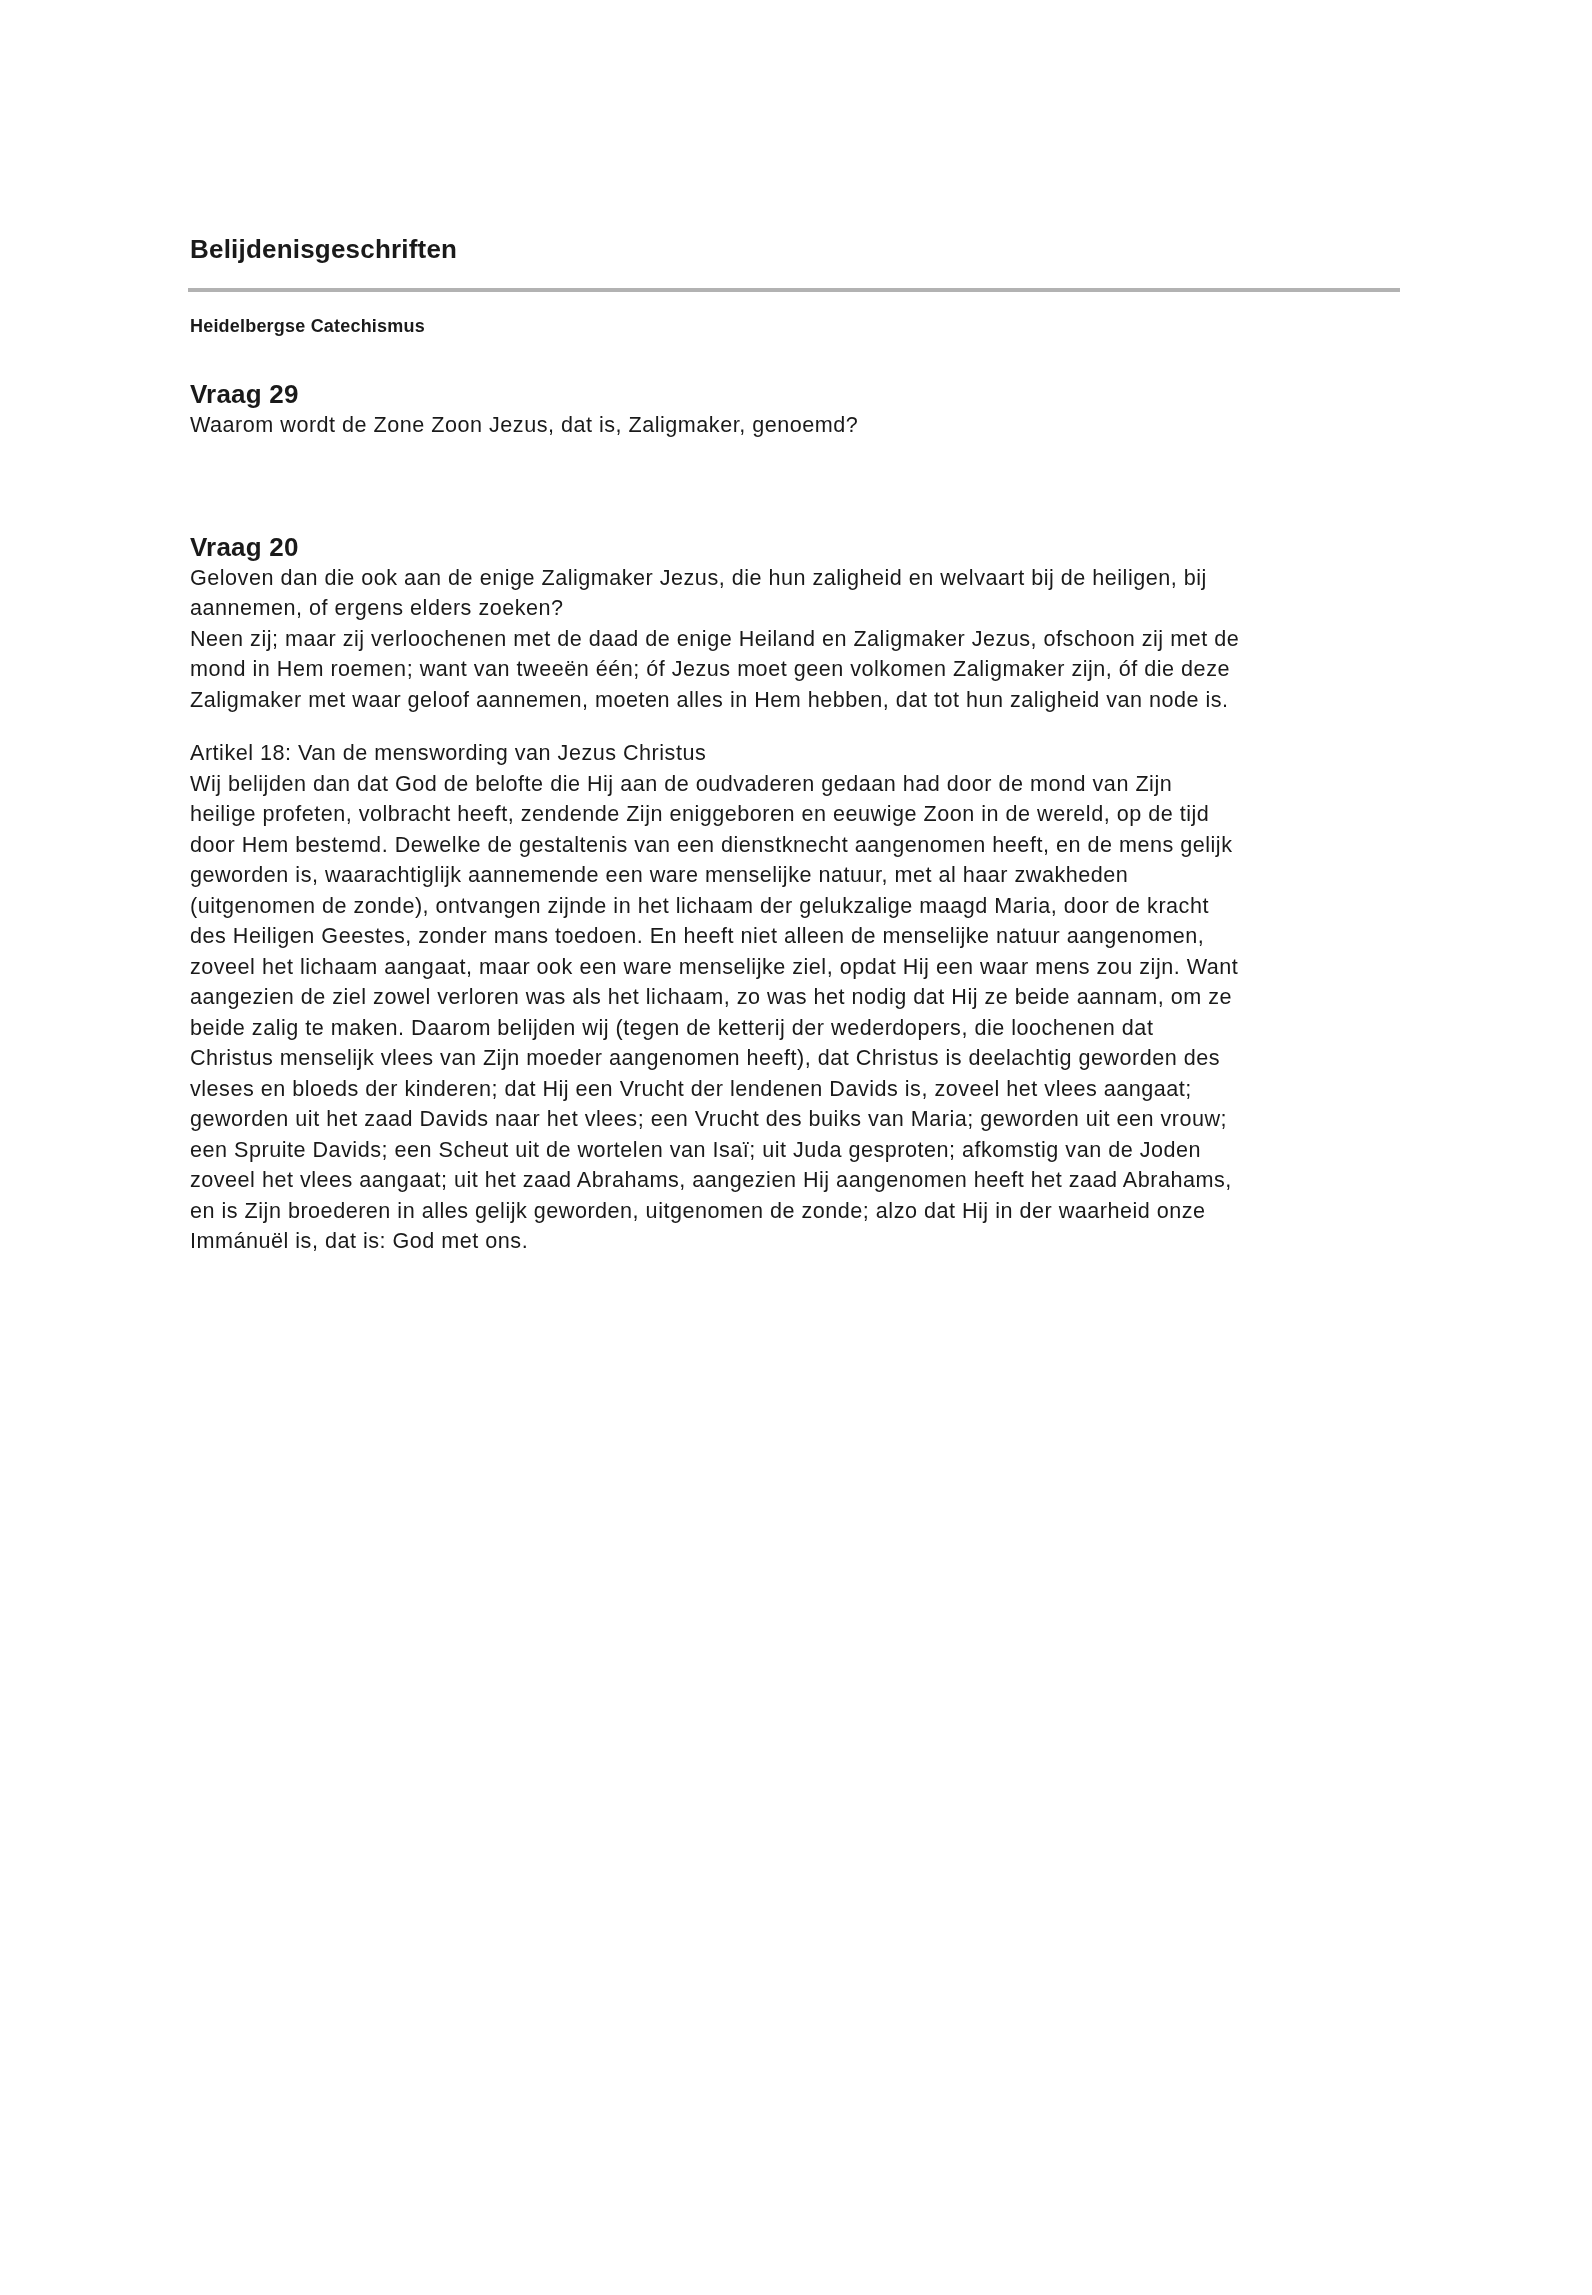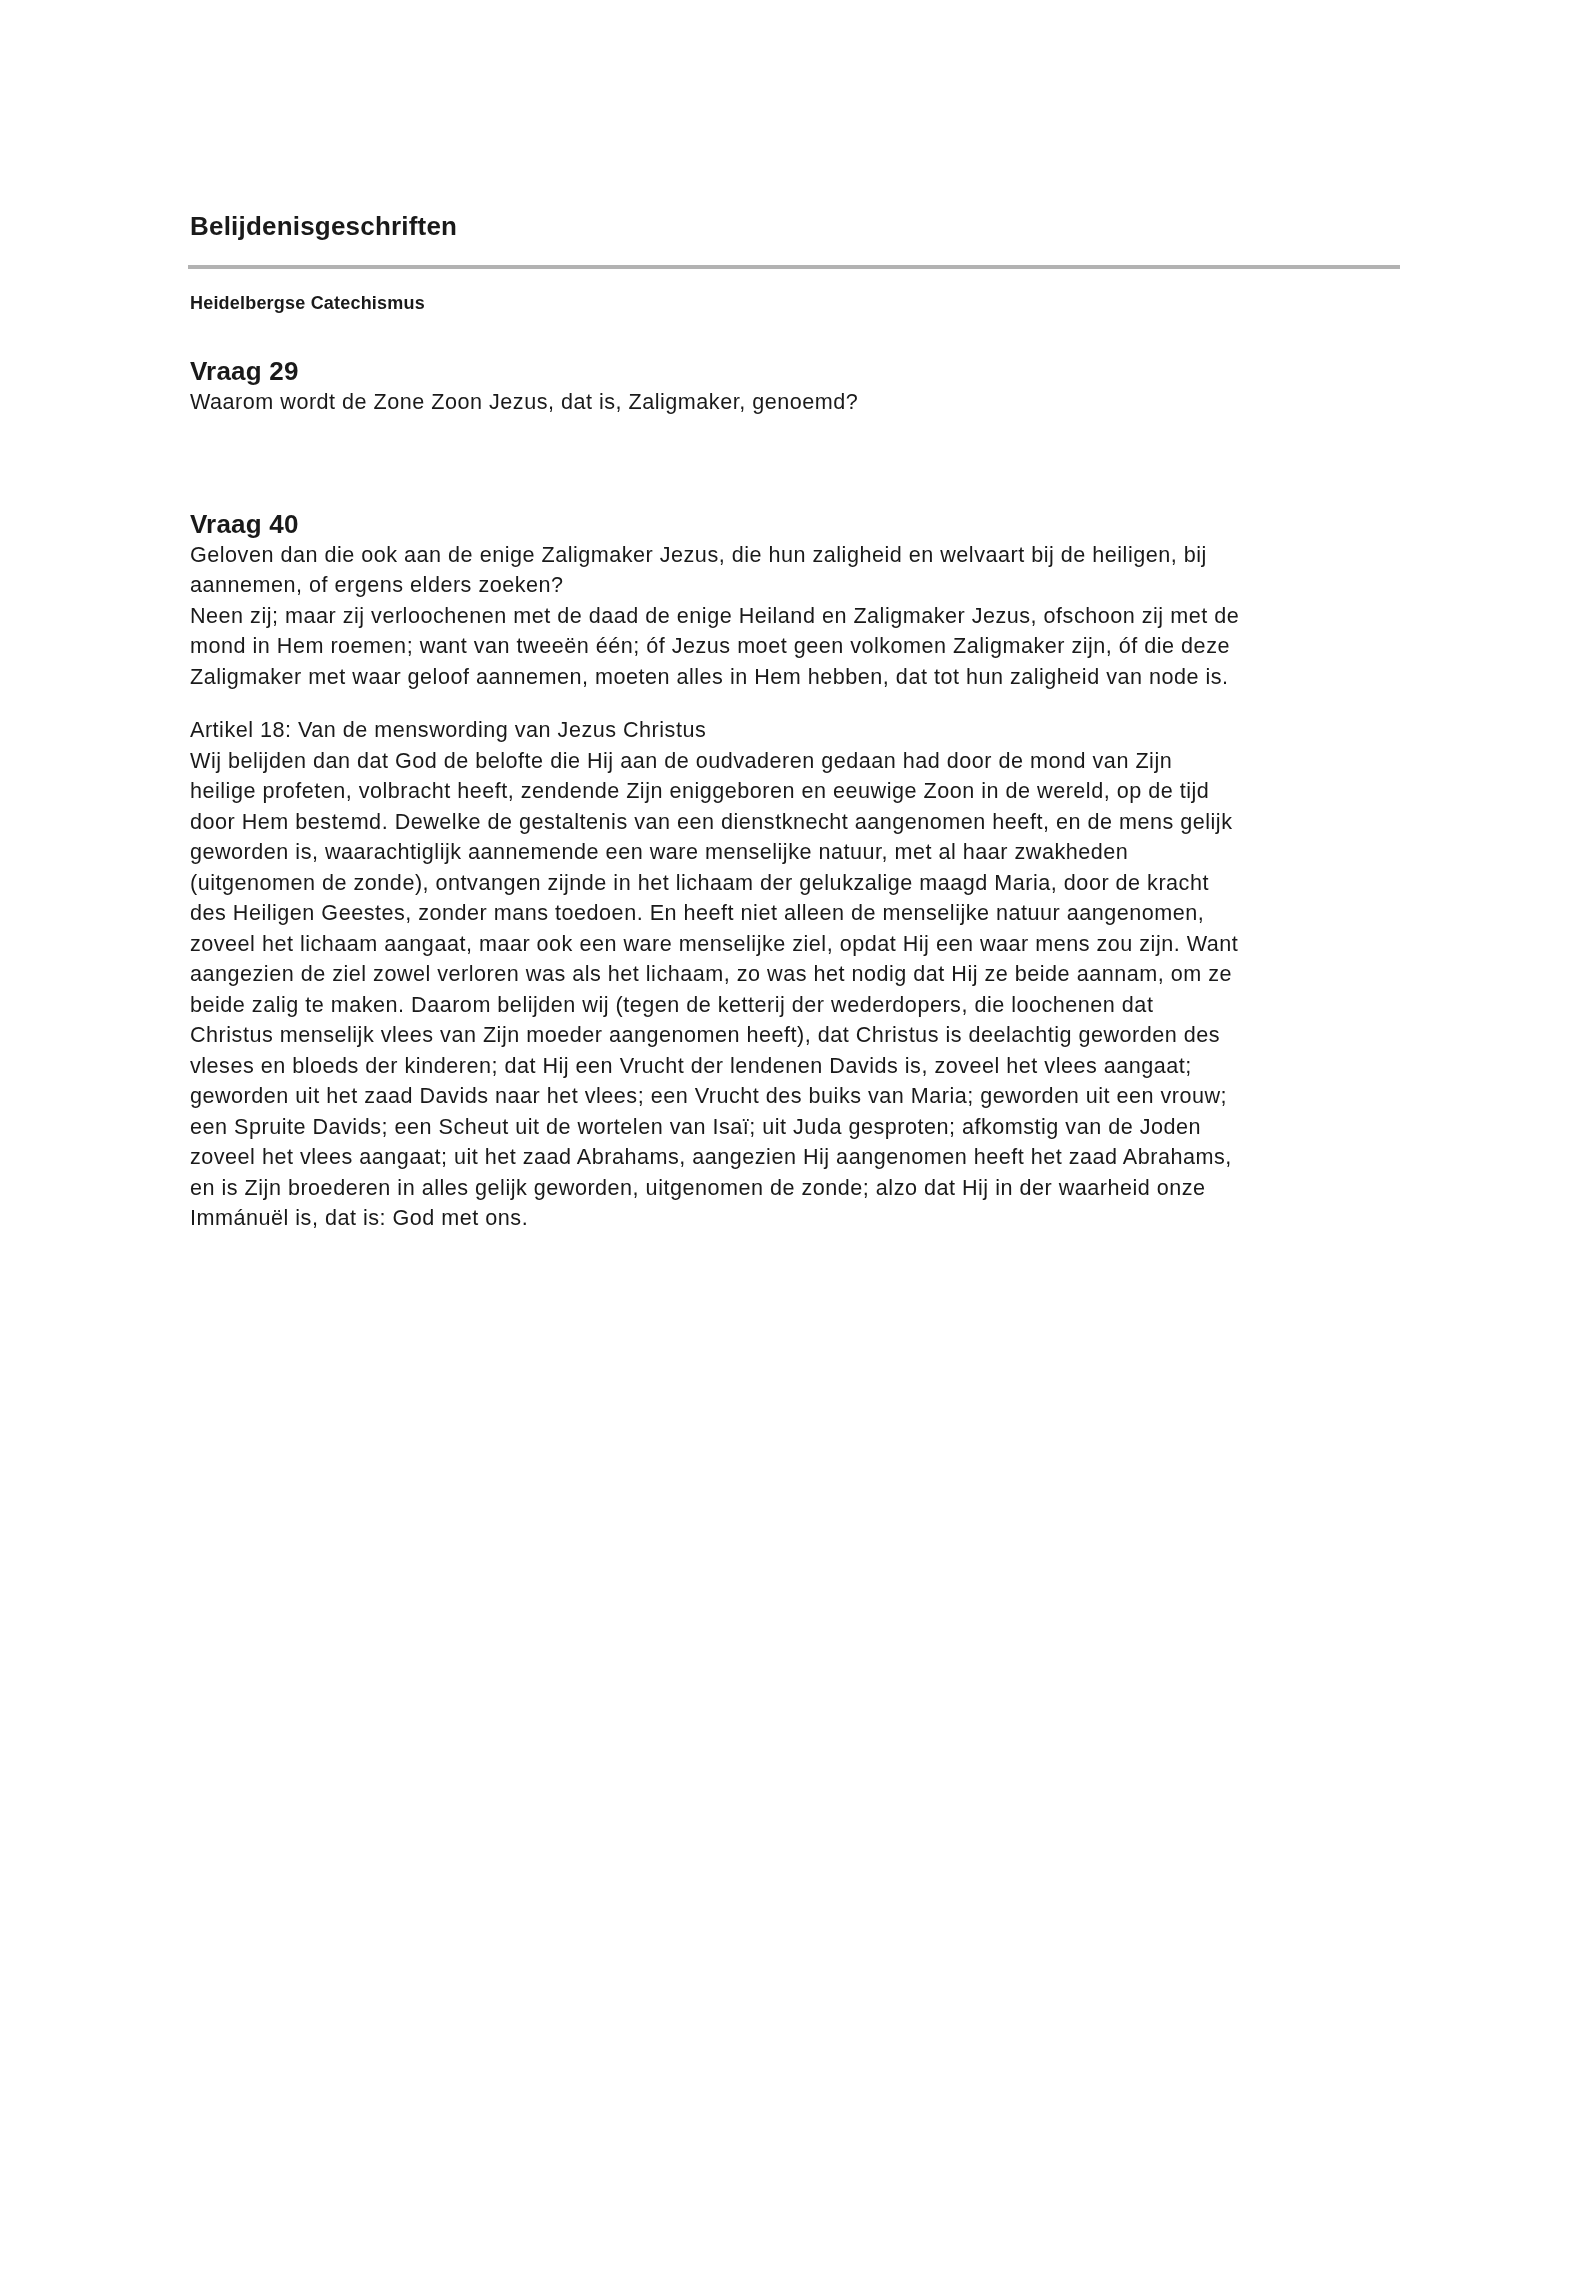--- a/index.html
+++ b/index.html
@@ -5,20 +5,21 @@
   * { margin:0; padding:0; box-sizing:border-box; }
   html,body { background:#ffffff; }
   .page {
     position:relative;
     width:1592px;
     height:2050px;
     background:#ffffff;
     overflow:hidden;
     font-family:"Liberation Sans", sans-serif;
     color:#1a1a1a;
+    margin-top:23px;
   }
   .doc-title {
     position:absolute;
     left:190px; top:211px;
     font-size:26px;
     font-weight:bold;
     letter-spacing:0.2px;
     white-space:pre-line;
   }
   .rule {
@@ -99,21 +100,21 @@
   <div class="rule"></div>
 
   <div class="h2">Heidelbergse Catechismus</div>
 
   <section class="block" style="top:356px">
     <div class="bh">Vraag 29</div>
     <div class="body">Waarom wordt de Zone Zoon Jezus, dat is, Zaligmaker, genoemd?</div>
   </section>
 
   <section class="block" style="top:509px">
-    <div class="bh">Vraag 40</div>
+    <div class="bh">Vraag 20</div>
     <div class="body">Geloven dan die ook aan de enige Zaligmaker Jezus, die hun zaligheid en welvaart bij de heiligen, bij
 aannemen, of ergens elders zoeken?</div>
     <div class="body">Neen zij; maar zij verloochenen met de daad de enige Heiland en Zaligmaker Jezus, ofschoon zij met de
 mond in Hem roemen; want van tweeën één; óf Jezus moet geen volkomen Zaligmaker zijn, óf die deze
 Zaligmaker met waar geloof aannemen, moeten alles in Hem hebben, dat tot hun zaligheid van node is.</div>
   </section>
 
   <section class="block" style="top:715px">
     <div class="body">Artikel 18: Van de menswording van Jezus Christus</div>
     <div class="body">Wij belijden dan dat God de belofte die Hij aan de oudvaderen gedaan had door de mond van Zijn

